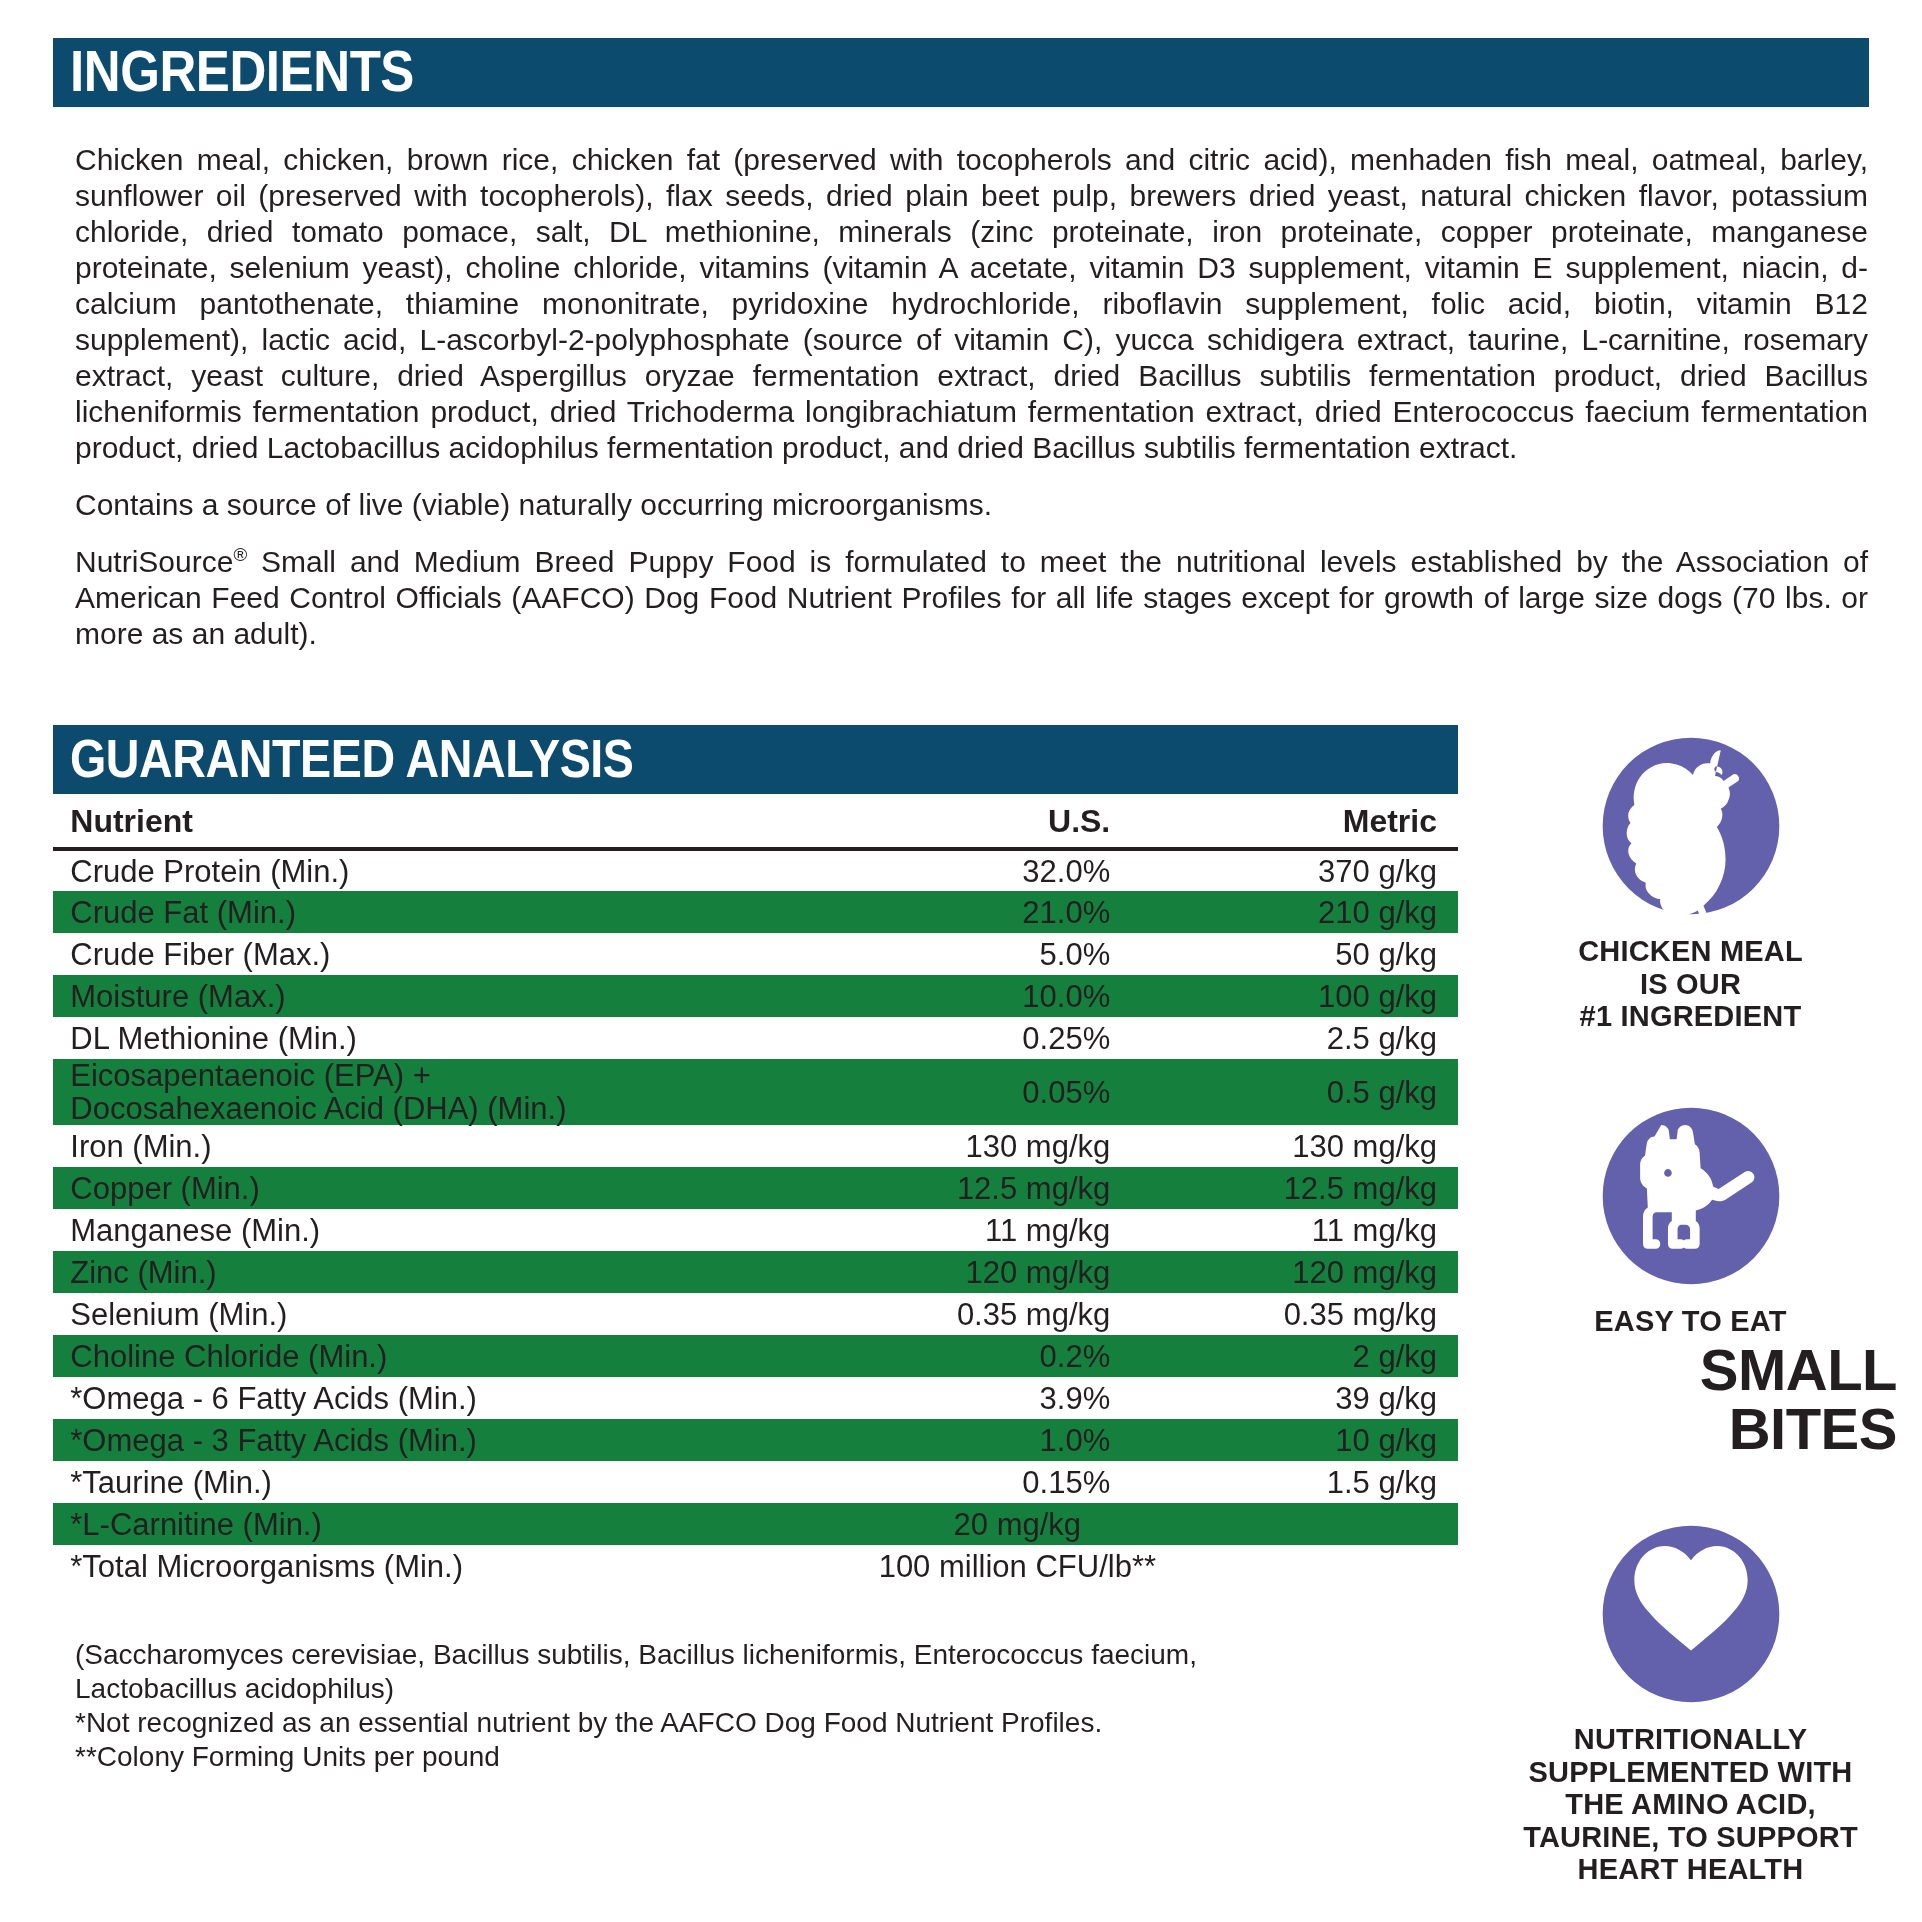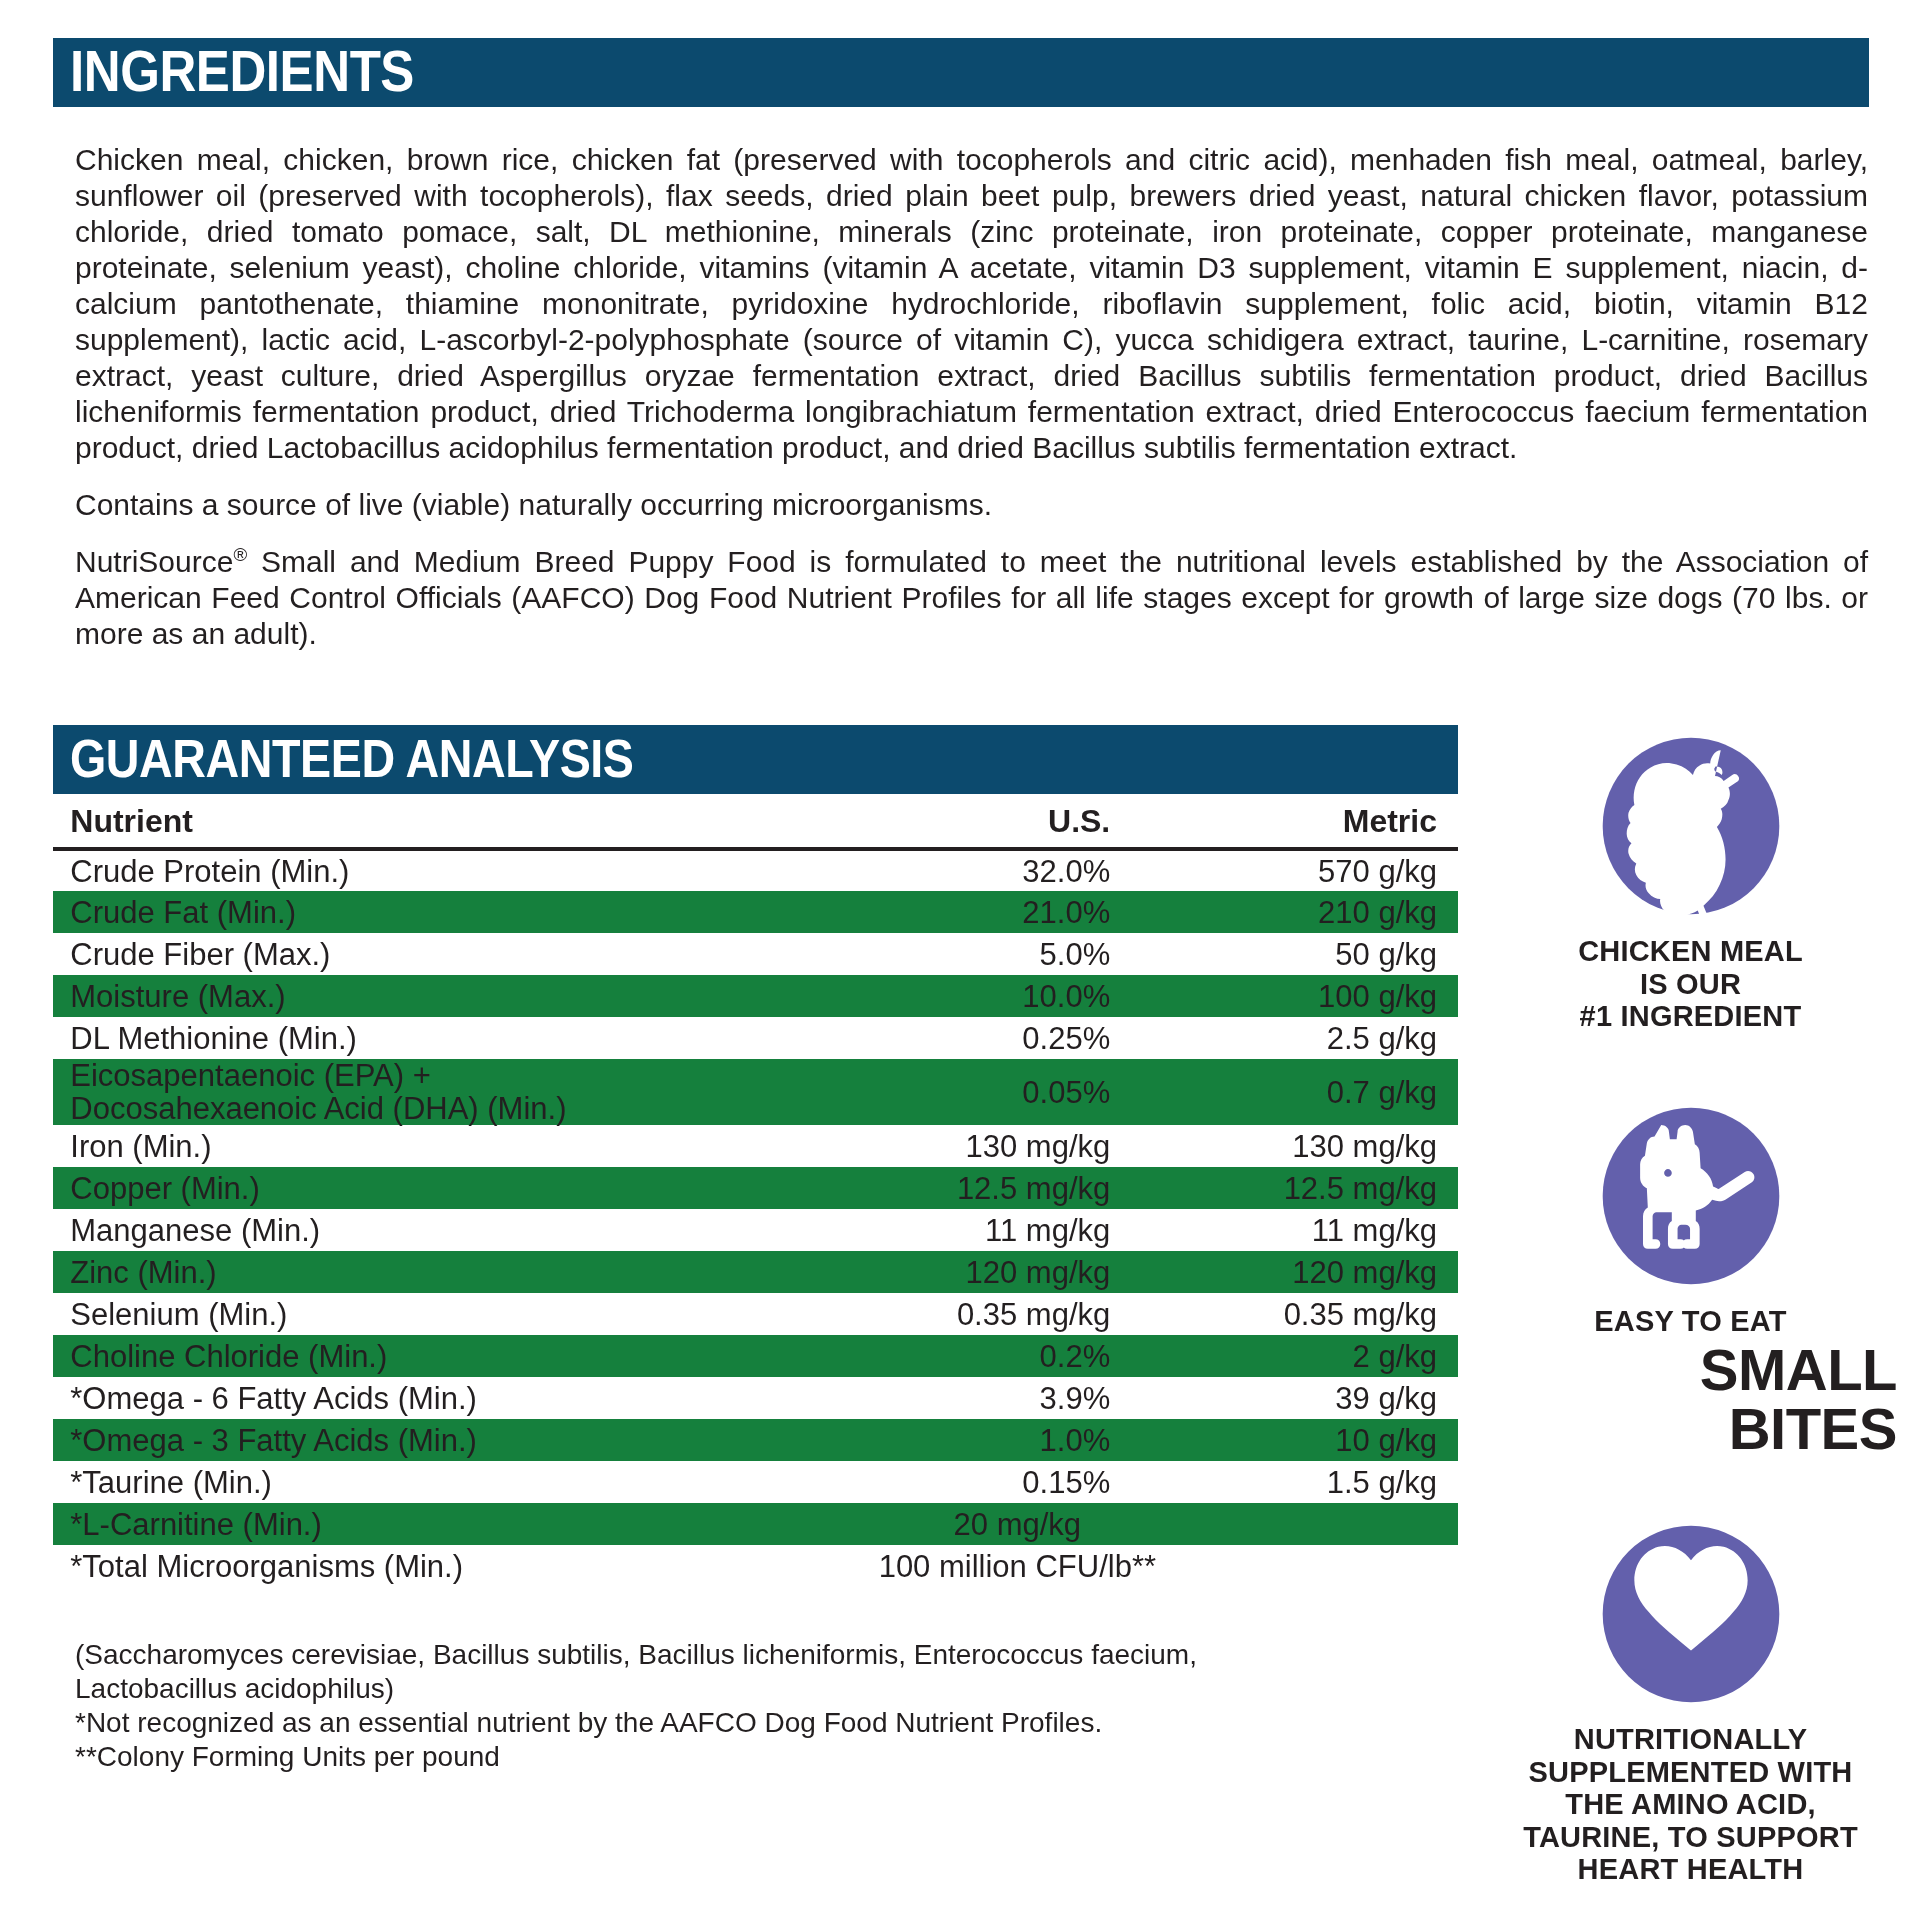--- a/index.html
+++ b/index.html
@@ -167,21 +167,21 @@
       <tr class="ga-head">
         <th class="col-nutrient">Nutrient</th>
         <th class="col-us">U.S.</th>
         <th class="col-metric">Metric</th>
       </tr>
     </thead>
     <tbody id="ga-body">
         <tr>
           <td class="name">Crude Protein (Min.)</td>
           <td class="us">32.0%</td>
-          <td class="met">570 g/kg</td>
+          <td class="met">370 g/kg</td>
         </tr>
         <tr class="alt">
           <td class="name">Crude Fat (Min.)</td>
           <td class="us">21.0%</td>
           <td class="met">210 g/kg</td>
         </tr>
         <tr>
           <td class="name">Crude Fiber (Max.)</td>
           <td class="us">5.0%</td>
           <td class="met">50 g/kg</td>
@@ -192,21 +192,21 @@
           <td class="met">100 g/kg</td>
         </tr>
         <tr>
           <td class="name">DL Methionine (Min.)</td>
           <td class="us">0.25%</td>
           <td class="met">2.5 g/kg</td>
         </tr>
         <tr class="alt tall">
           <td class="name" style="vertical-align: middle;"><span class="two-line"><span class="l1">Eicosapentaenoic (EPA) +</span><span class="l2">Docosahexaenoic Acid (DHA) (Min.)</span></span></td>
           <td class="us">0.05%</td>
-          <td class="met">0.7 g/kg</td>
+          <td class="met">0.5 g/kg</td>
         </tr>
         <tr>
           <td class="name">Iron (Min.)</td>
           <td class="us">130 mg/kg</td>
           <td class="met">130 mg/kg</td>
         </tr>
         <tr class="alt">
           <td class="name">Copper (Min.)</td>
           <td class="us">12.5 mg/kg</td>
           <td class="met">12.5 mg/kg</td>

